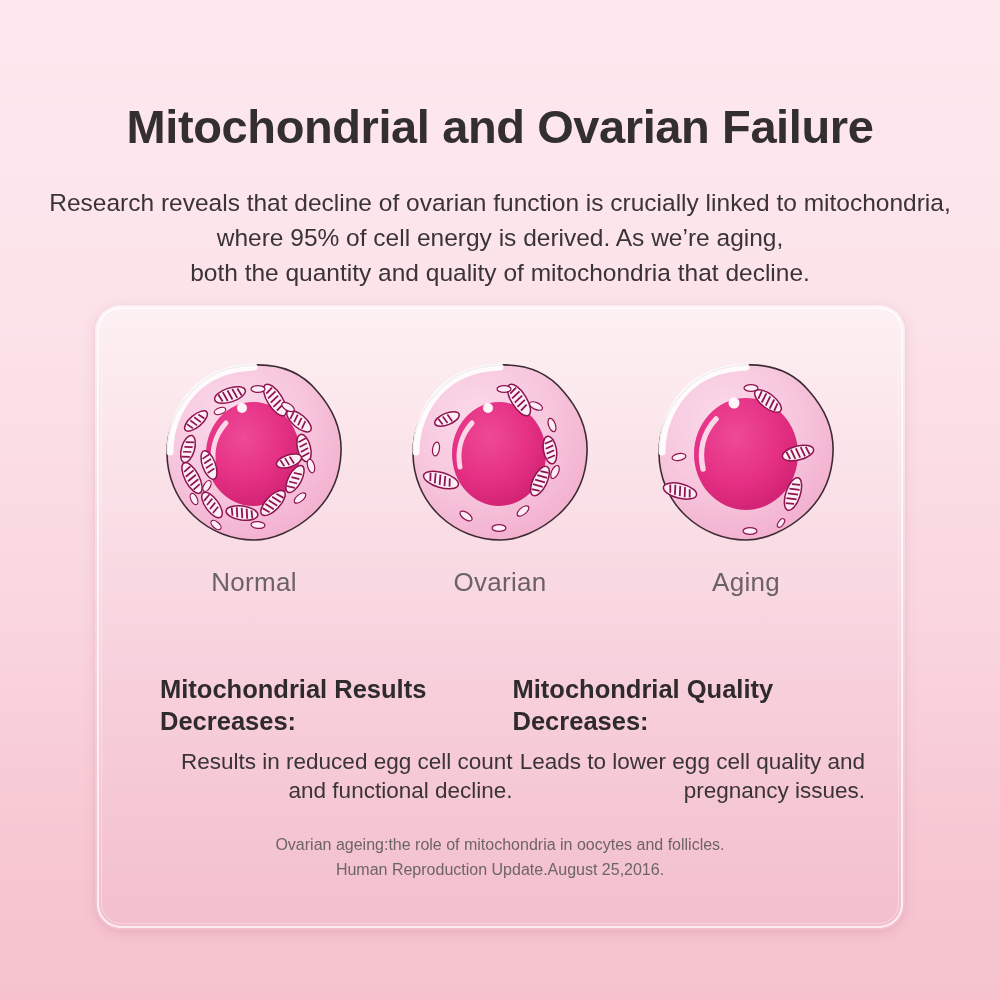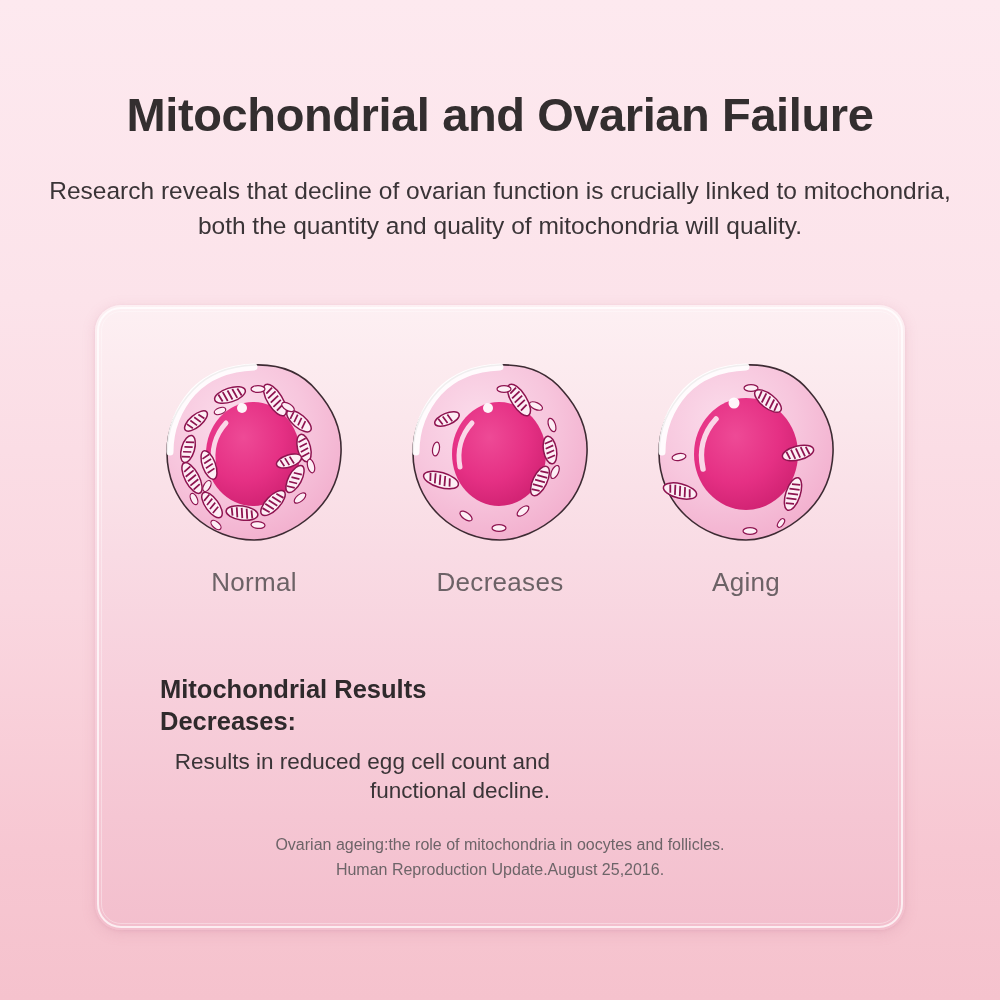--- a/index.html
+++ b/index.html
@@ -13,21 +13,21 @@
     position: relative;
   }
 
   
   .header {
     position: absolute;
     top: 0; left: 0; right: 0;
     text-align: center;
   }
   .page-title {
-    margin: 0;
+    margin: 12px;
     padding-top: 88px;
     font-size: 47px;
     font-weight: bold;
     letter-spacing: -0.4px;
     color: #332e2f;
     line-height: 1.15;
   }
   .subtitle {
     margin: 16px auto;
     padding-top: 16px;
@@ -128,21 +128,22 @@
     line-height: 1.52;
   }
 </style>
 </head>
 <body>
 
 <div class="header">
   <h1 class="page-title">Mitochondrial and Ovarian Failure</h1>
   <div class="subtitle">
     <div>Research reveals that decline of ovarian function is crucially linked to mitochondria,</div>
-    <div>both the quantity and quality of mitochondria will quality.</div>
+    <div>where 95% of cell energy is derived. As we’re aging,</div>
+    <div>both the quantity and quality of mitochondria that decline.</div>
   </div>
 </div>
 
 <div class="card">
   <div class="card-rim"></div>
   <div class="card-rim-inner"></div>
 
   <div class="cells-row">
     <div class="cell-cols">
 
@@ -290,21 +291,21 @@
               <ellipse cx="136" cy="53" rx="7" ry="3.4" transform="rotate(25,136,53)"></ellipse>
               <ellipse cx="152" cy="72" rx="7" ry="3.4" transform="rotate(70,152,72)"></ellipse>
               <ellipse cx="155" cy="119" rx="7" ry="3.4" transform="rotate(-65,155,119)"></ellipse>
               <ellipse cx="123" cy="158" rx="7" ry="3.4" transform="rotate(-40,123,158)"></ellipse>
               <ellipse cx="99" cy="175" rx="7" ry="3.4"></ellipse>
               <ellipse cx="66" cy="163" rx="7" ry="3.4" transform="rotate(35,66,163)"></ellipse>
               <ellipse cx="36" cy="96" rx="7" ry="3.4" transform="rotate(-80,36,96)"></ellipse>
             </g>
           </g>
         </svg>
-        <div class="cell-label">Decreases</div>
+        <div class="cell-label">Ovarian</div>
       </div>
 
       <div class="cell-col">
         <svg class="cell-svg" width="200" height="200" viewBox="0 0 200 200">
           <defs>
             <radialGradient id="cyto3" cx="38%" cy="32%" r="74%">
               <stop offset="0%" stop-color="#fbdceb"></stop>
               <stop offset="55%" stop-color="#f7c6dd"></stop>
               <stop offset="100%" stop-color="#f2aecd"></stop>
             </radialGradient>
@@ -351,19 +352,23 @@
       </div>
 
     </div>
   </div>
 
   <div class="info-row">
     <div class="info-block">
       <p class="info-head">Mitochondrial Results Decreases:</p>
       <p class="info-body">Results in reduced egg cell count and functional decline.</p>
     </div>
+    <div class="info-block second">
+      <p class="info-head">Mitochondrial Quality Decreases:</p>
+      <p class="info-body">Leads to lower egg cell quality and pregnancy issues.</p>
+    </div>
   </div>
 
   <div class="citation">
     <div>Ovarian ageing:the role of mitochondria in oocytes and follicles.</div>
     <div>Human Reproduction Update.August 25,2016.</div>
   </div>
 </div>
 
 </body></html>

